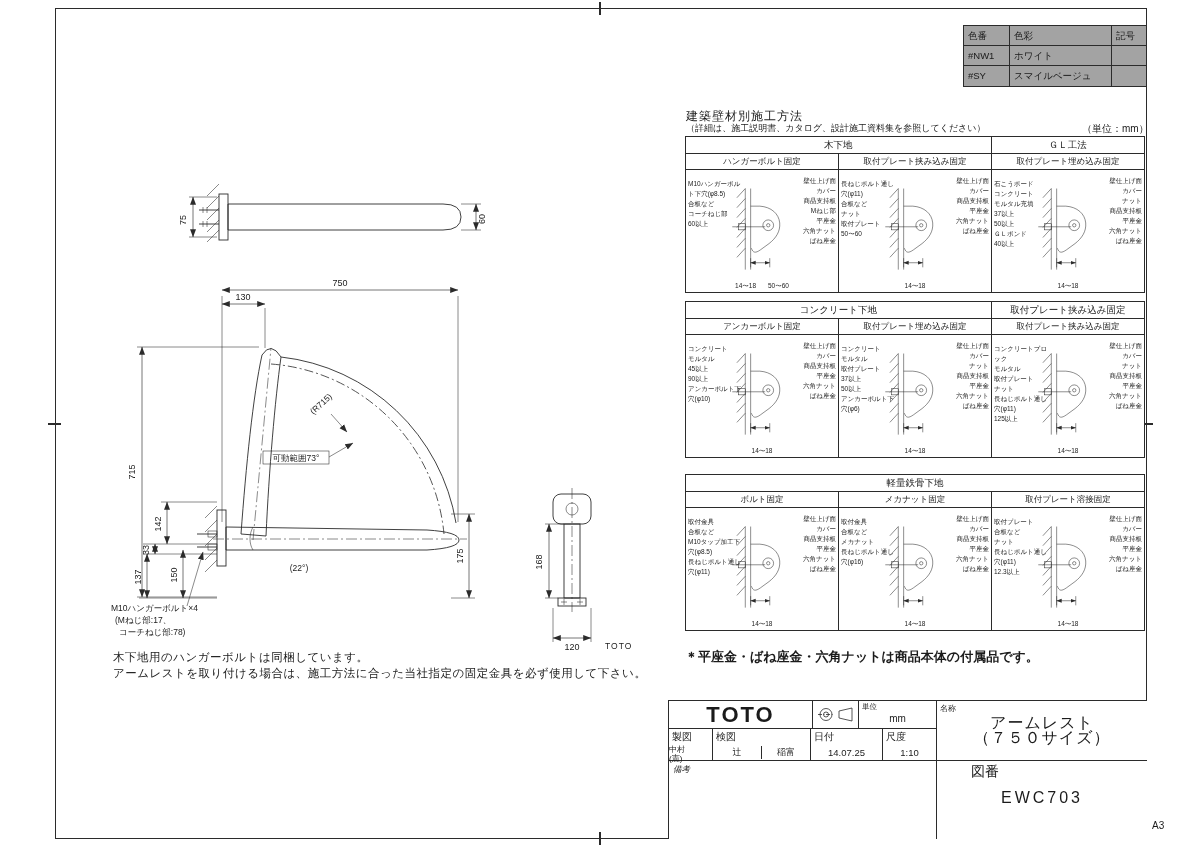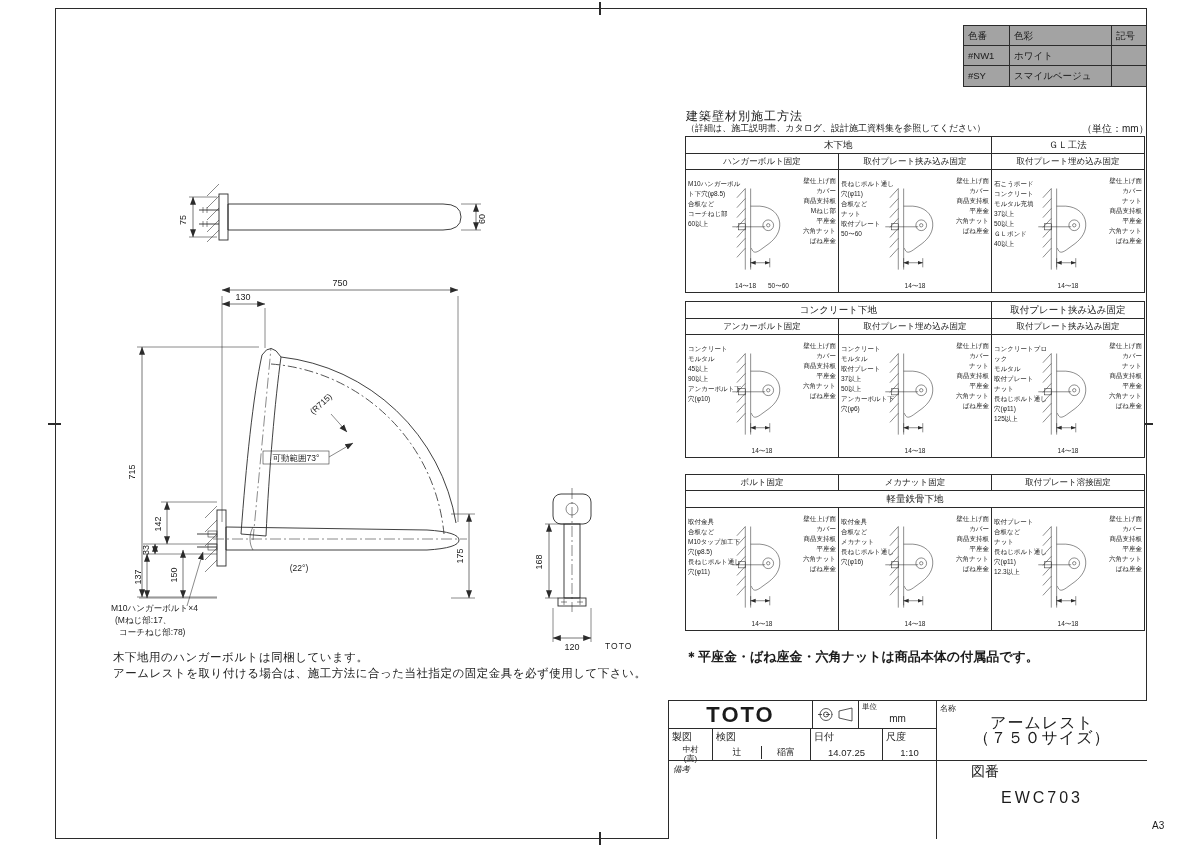--- a/index.html
+++ b/index.html
@@ -73,21 +73,21 @@
   .tb-unit .lbl { font-size:7.5px; padding:1px 0 0 3px; }
   .tb-unit .uval { text-align:center; font-size:10px; margin-top:1px; }
   .tb-row-b { height:32px; display:flex; border-bottom:1px solid #2b2b2b; }
   .tb-col { position:relative; border-right:1px solid #2b2b2b; }
   .tb-col.drawn { width:44px; }
   .tb-col.check { width:98px; }
   .tb-col.date  { width:72px; }
   .tb-col.scale { flex:1; border-right:none; }
   .tb-col .lbl { font-size:10px; padding:1px 0 0 3px; }
   .tb-col .val { text-align:center; font-size:9.5px; margin-top:3px; }
-  .nm { text-align:center; font-size:8px; line-height:9px; margin-top:1px; }
+  .nm { font-size:8px; line-height:9px; margin-top:1px; }
   .names { display:flex; margin-top:2px; }
   .names > div { flex:1; text-align:center; font-size:9px; }
   .names > div + div { border-left:1px solid #2b2b2b; }
   .tb-remarks { flex:1; position:relative; }
   .tb-remarks .lbl { font-size:8.5px; padding:3px 0 0 4px;font-style:italic; }
   .tb-right { flex:1; border-left:1px solid #2b2b2b; display:flex; flex-direction:column; }
   .tb-name { height:60px; border-bottom:1px solid #2b2b2b; position:relative; }
   .tb-name .lbl { position:absolute; top:2px; left:3px; font-size:8px; }
   .name-lines { text-align:center; margin-top:14px; font-size:16px; line-height:15px; letter-spacing:1px; }
   .tb-number { flex:1; position:relative; }
@@ -409,26 +409,26 @@
                 <div>ばね座金</div>
               </div>
               <div class="lbls bottom">
                 <div>14〜18</div>
               </div>
             </div>
           </div>
         </div>
         <div class="band" style="margin-top: 16px;">
           <div class="row">
+            <div class="gcell" style="flex: 3 1 0px;">軽量鉄骨下地</div>
+          </div>
+          <div class="row">
             <div class="mcell">ボルト固定</div>
             <div class="mcell">メカナット固定</div>
             <div class="mcell">取付プレート溶接固定</div>
-          </div>
-          <div class="row">
-            <div class="gcell" style="flex: 3 1 0px;">軽量鉄骨下地</div>
           </div>
           <div class="row">
             <div class="dcell">
               <svg class="mini" viewBox="0 0 153 123">
                 <g class="mg">
                   <line x1="54" y1="6" x2="54" y2="112"></line>
                   <line x1="61" y1="6" x2="61" y2="112"></line>
                   <line x1="43" y1="18" x2="54" y2="6"></line>
                   <line x1="43" y1="31" x2="54" y2="19"></line>
                   <line x1="43" y1="44" x2="54" y2="32"></line>

